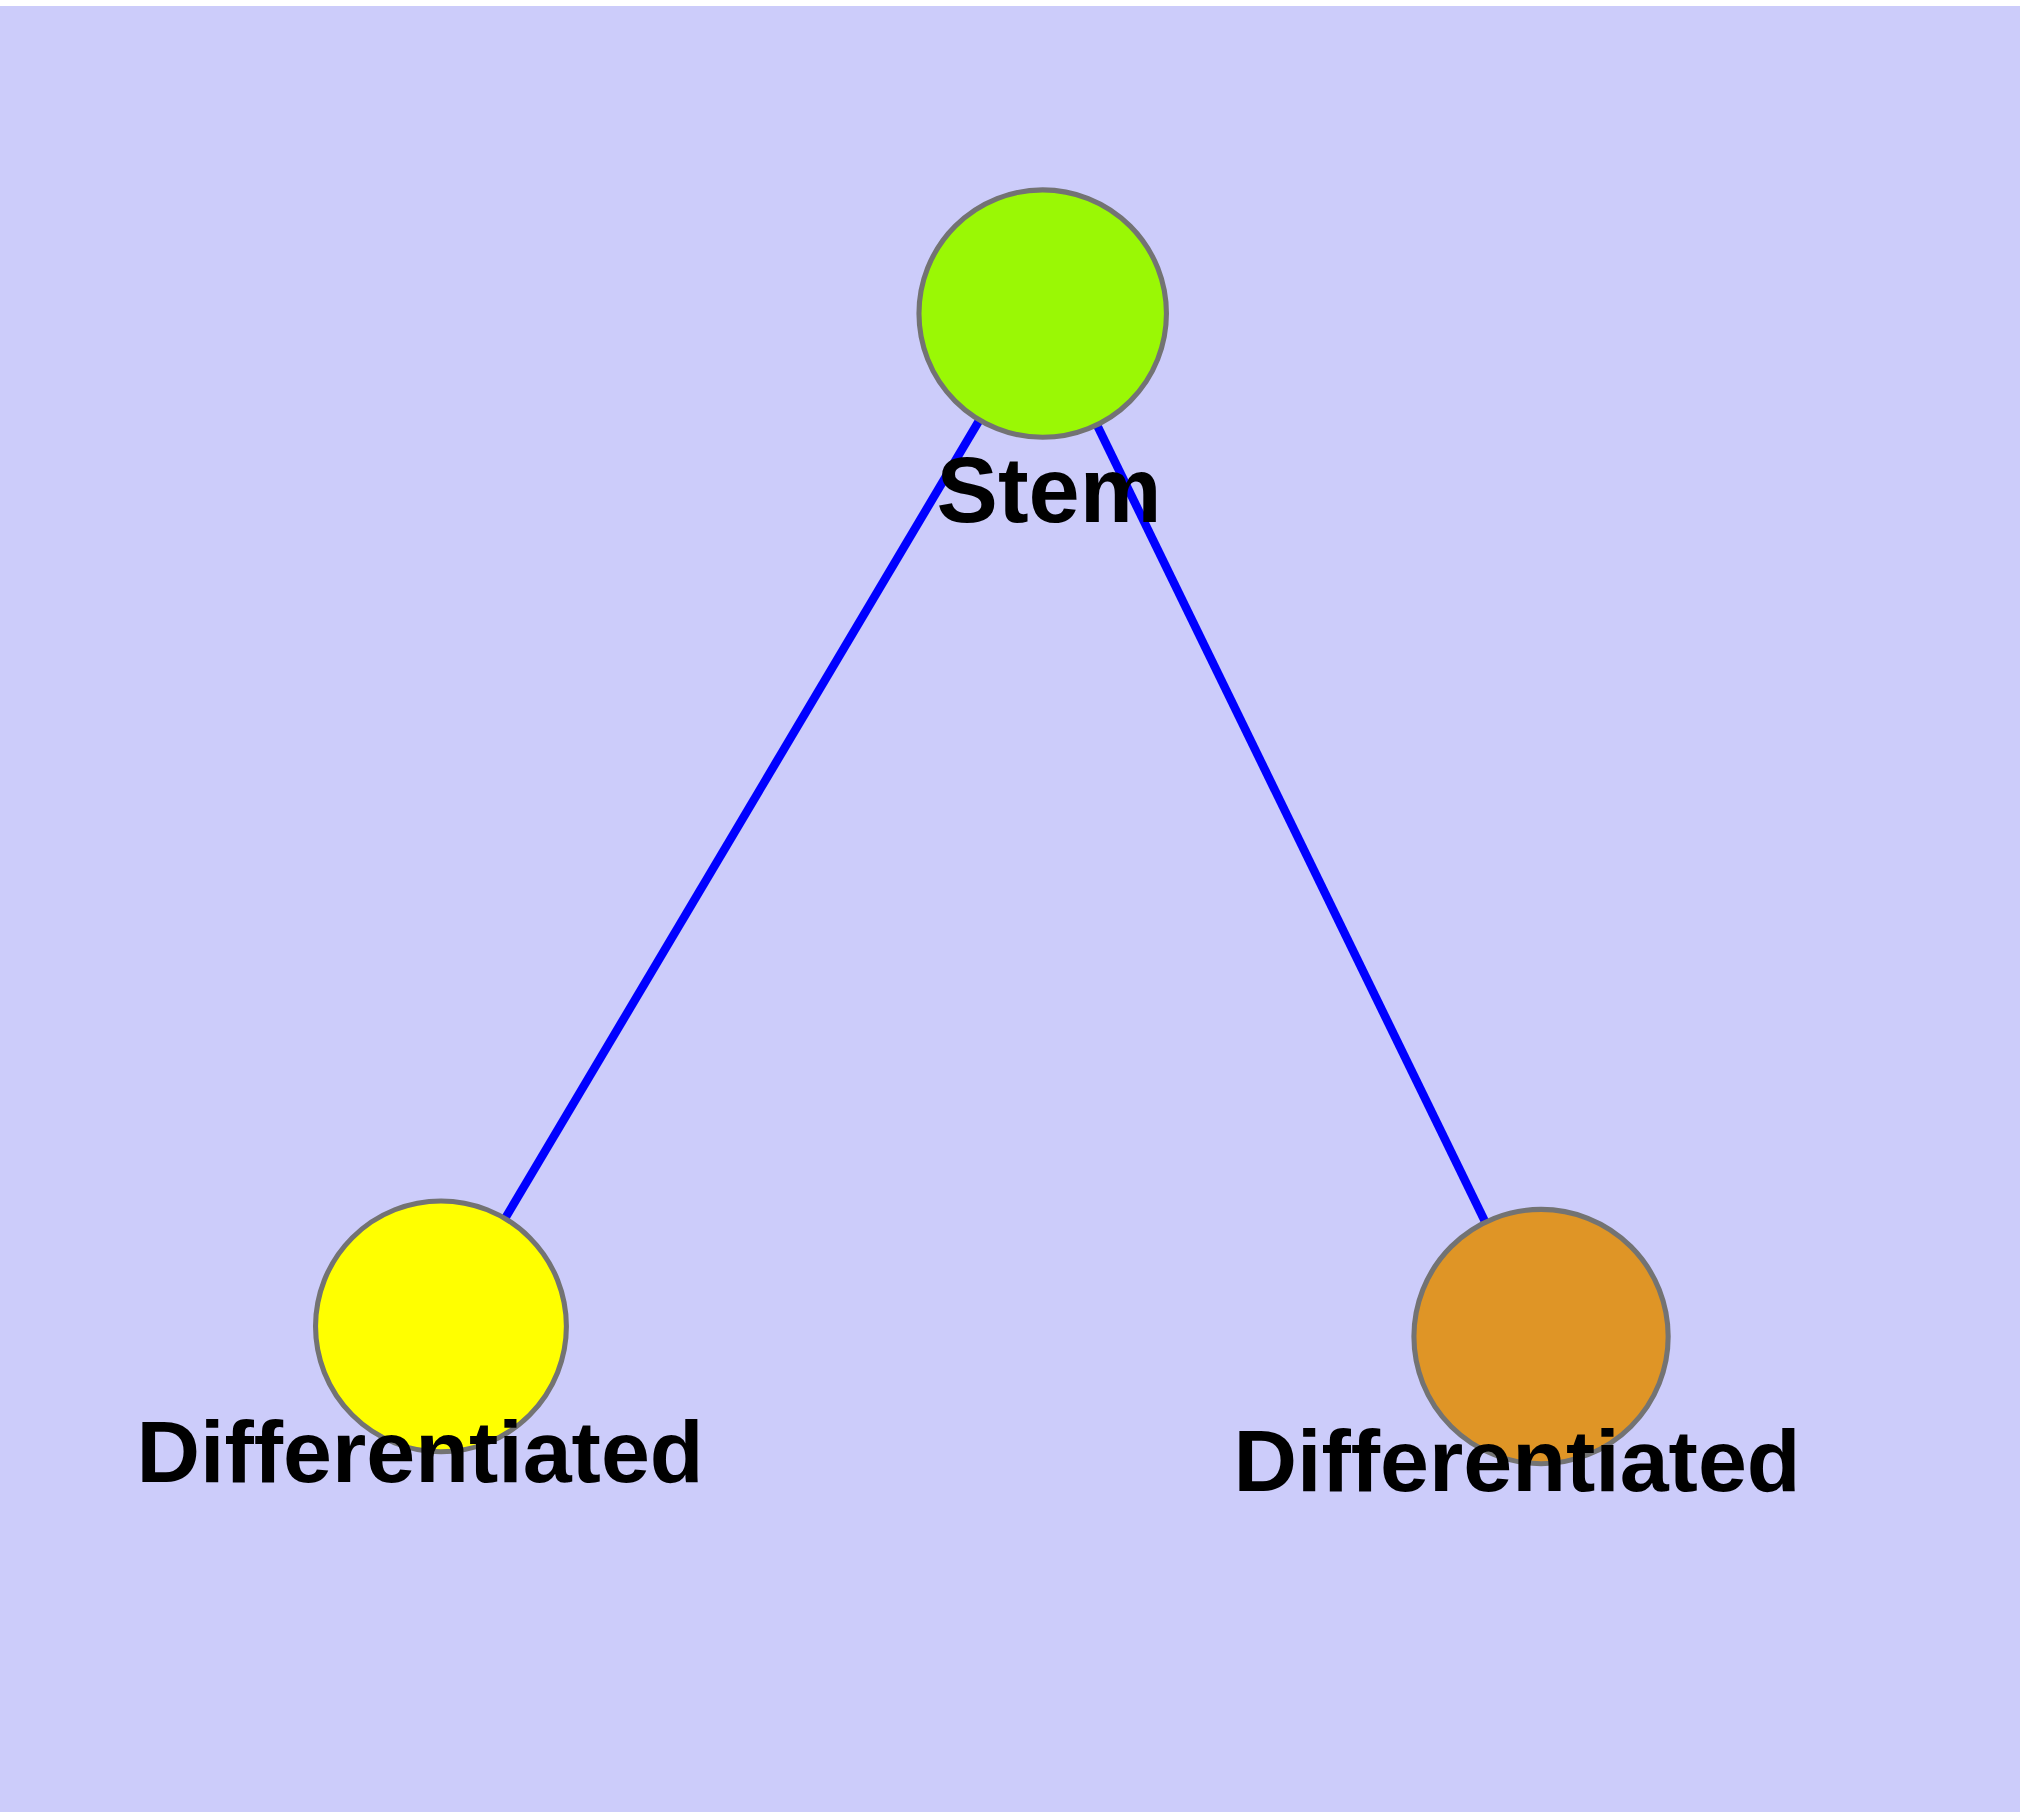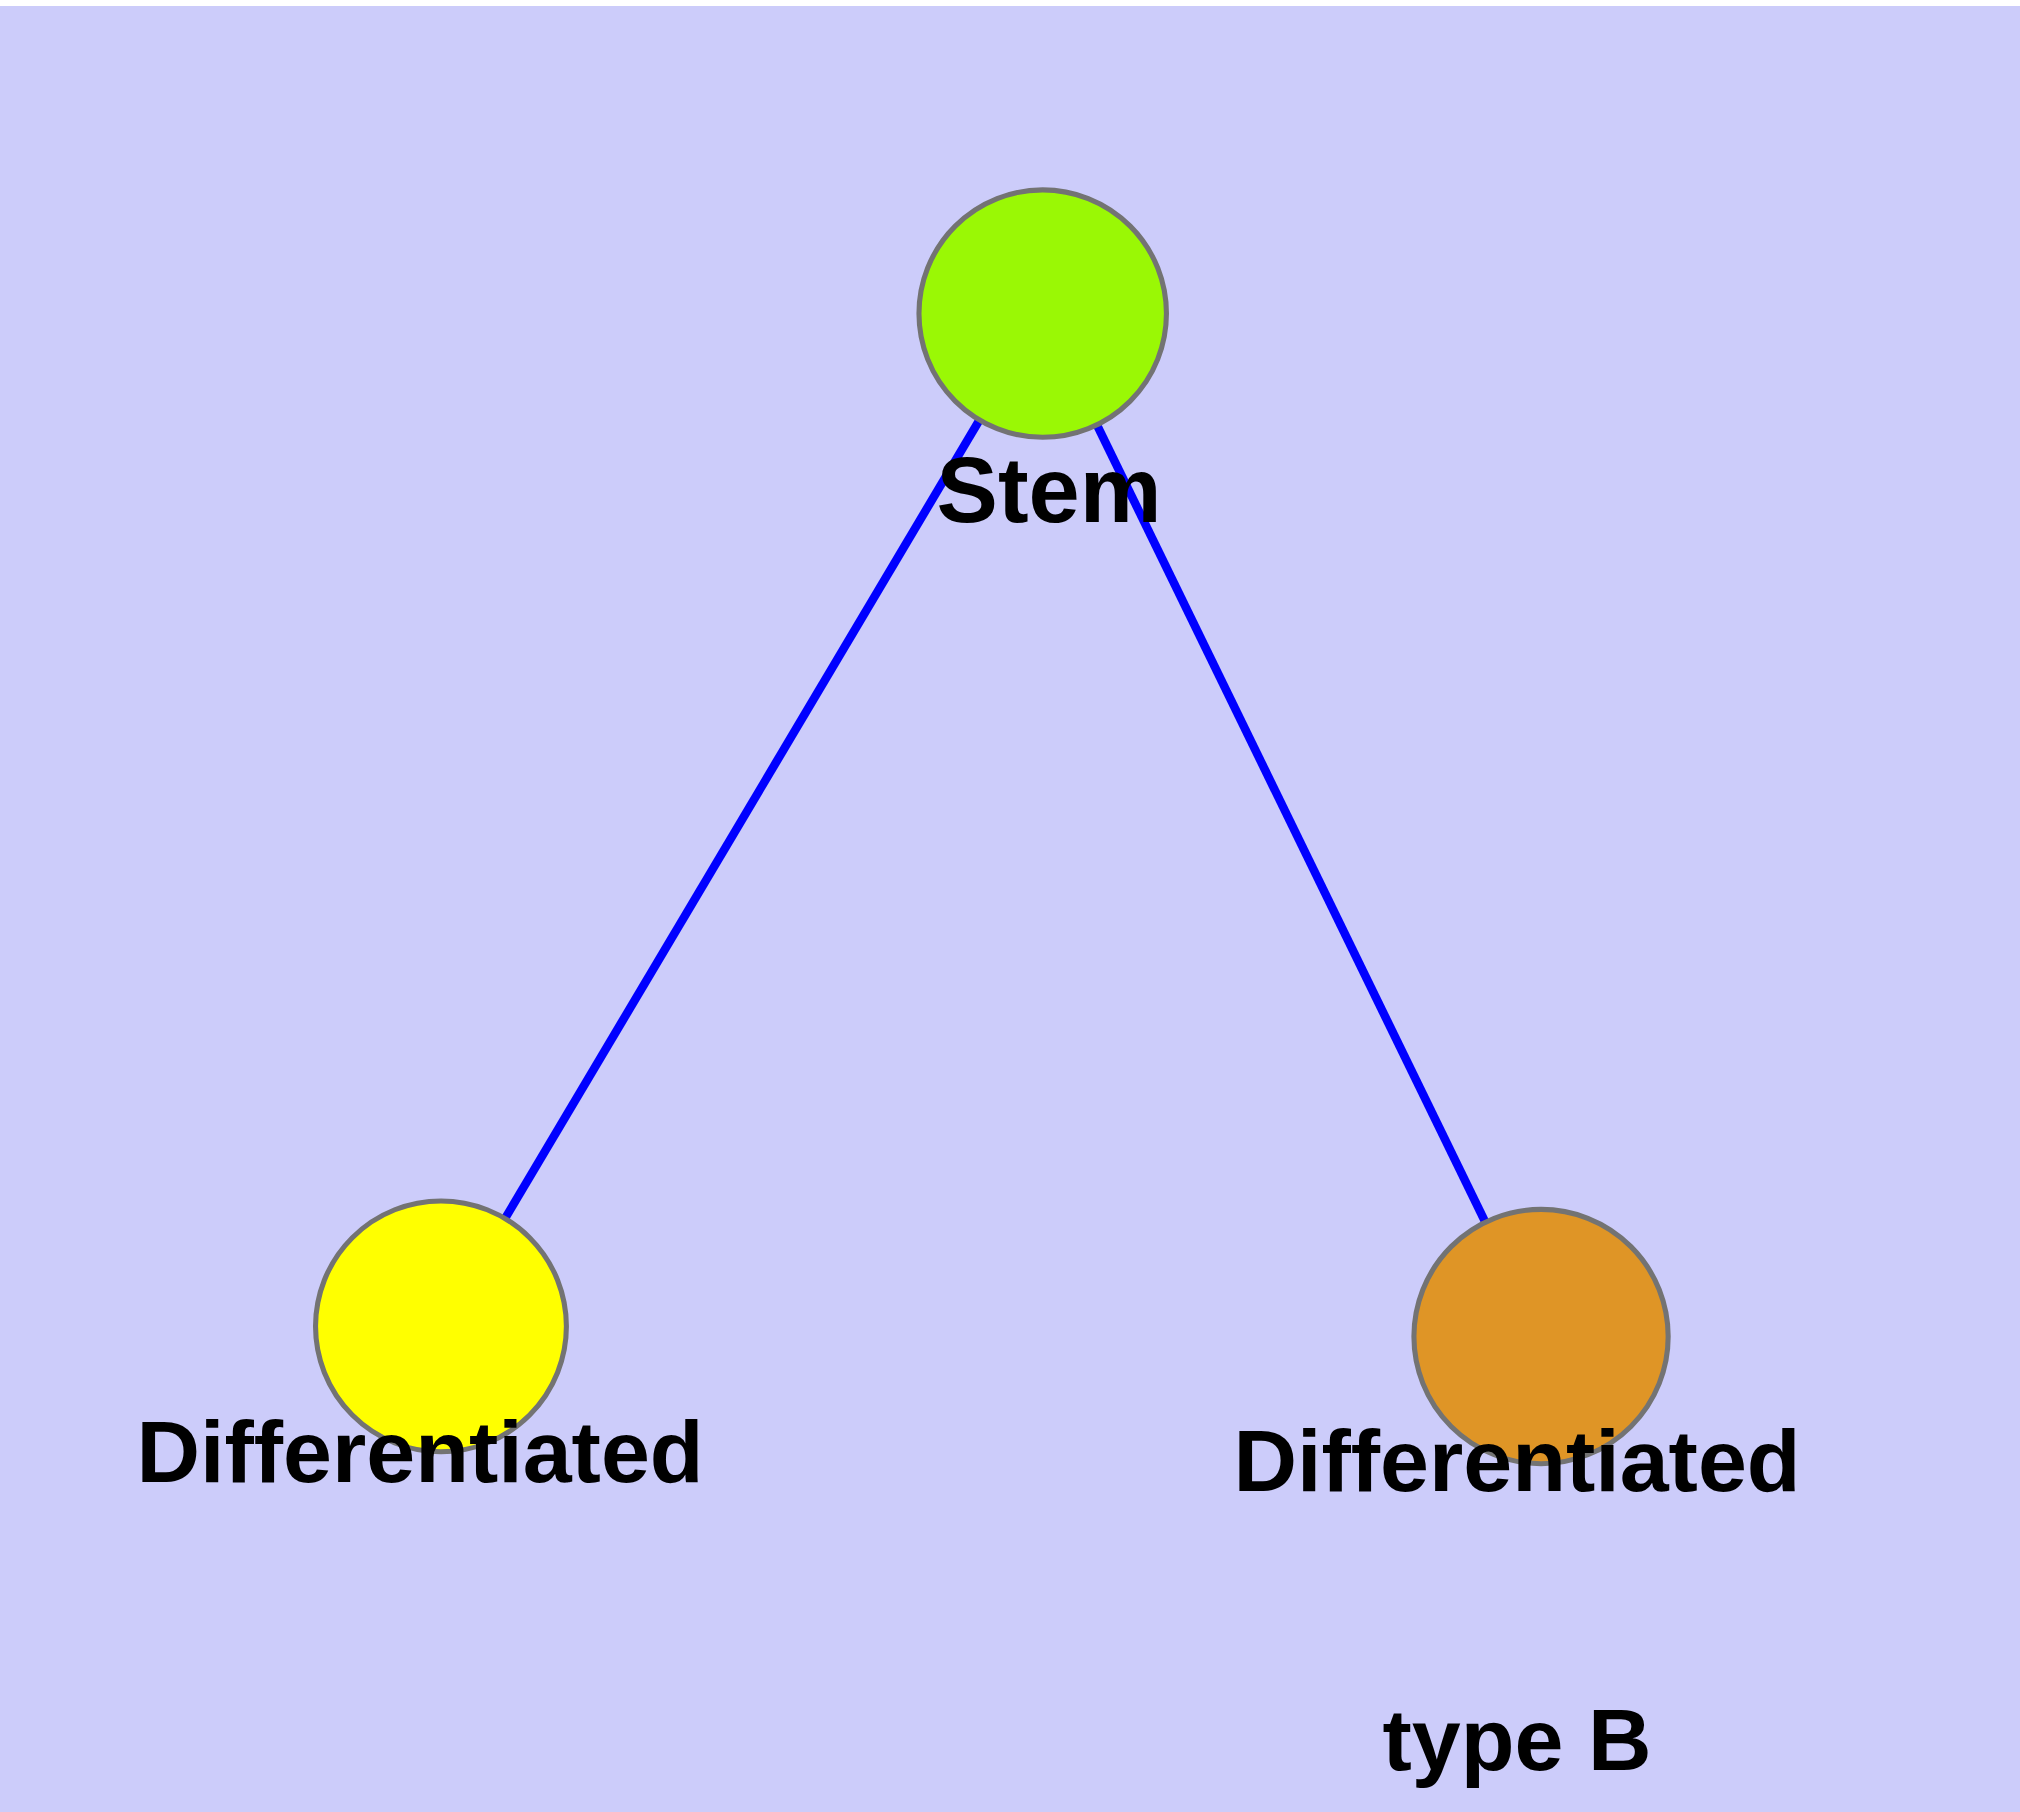--- a/index.html
+++ b/index.html
@@ -84,17 +84,16 @@
   <div class="node-label" id="label-stem">
     <div>Stem</div>
   </div>
 
   <div class="node-label" id="label-diff-a">
     <div>Differentiated</div>
   </div>
 
   <div class="node-label" id="label-diff-b">
     <div>Differentiated</div>
-    <div>type B</div>
   </div>
 
 </div>
 
 
 </body></html>

